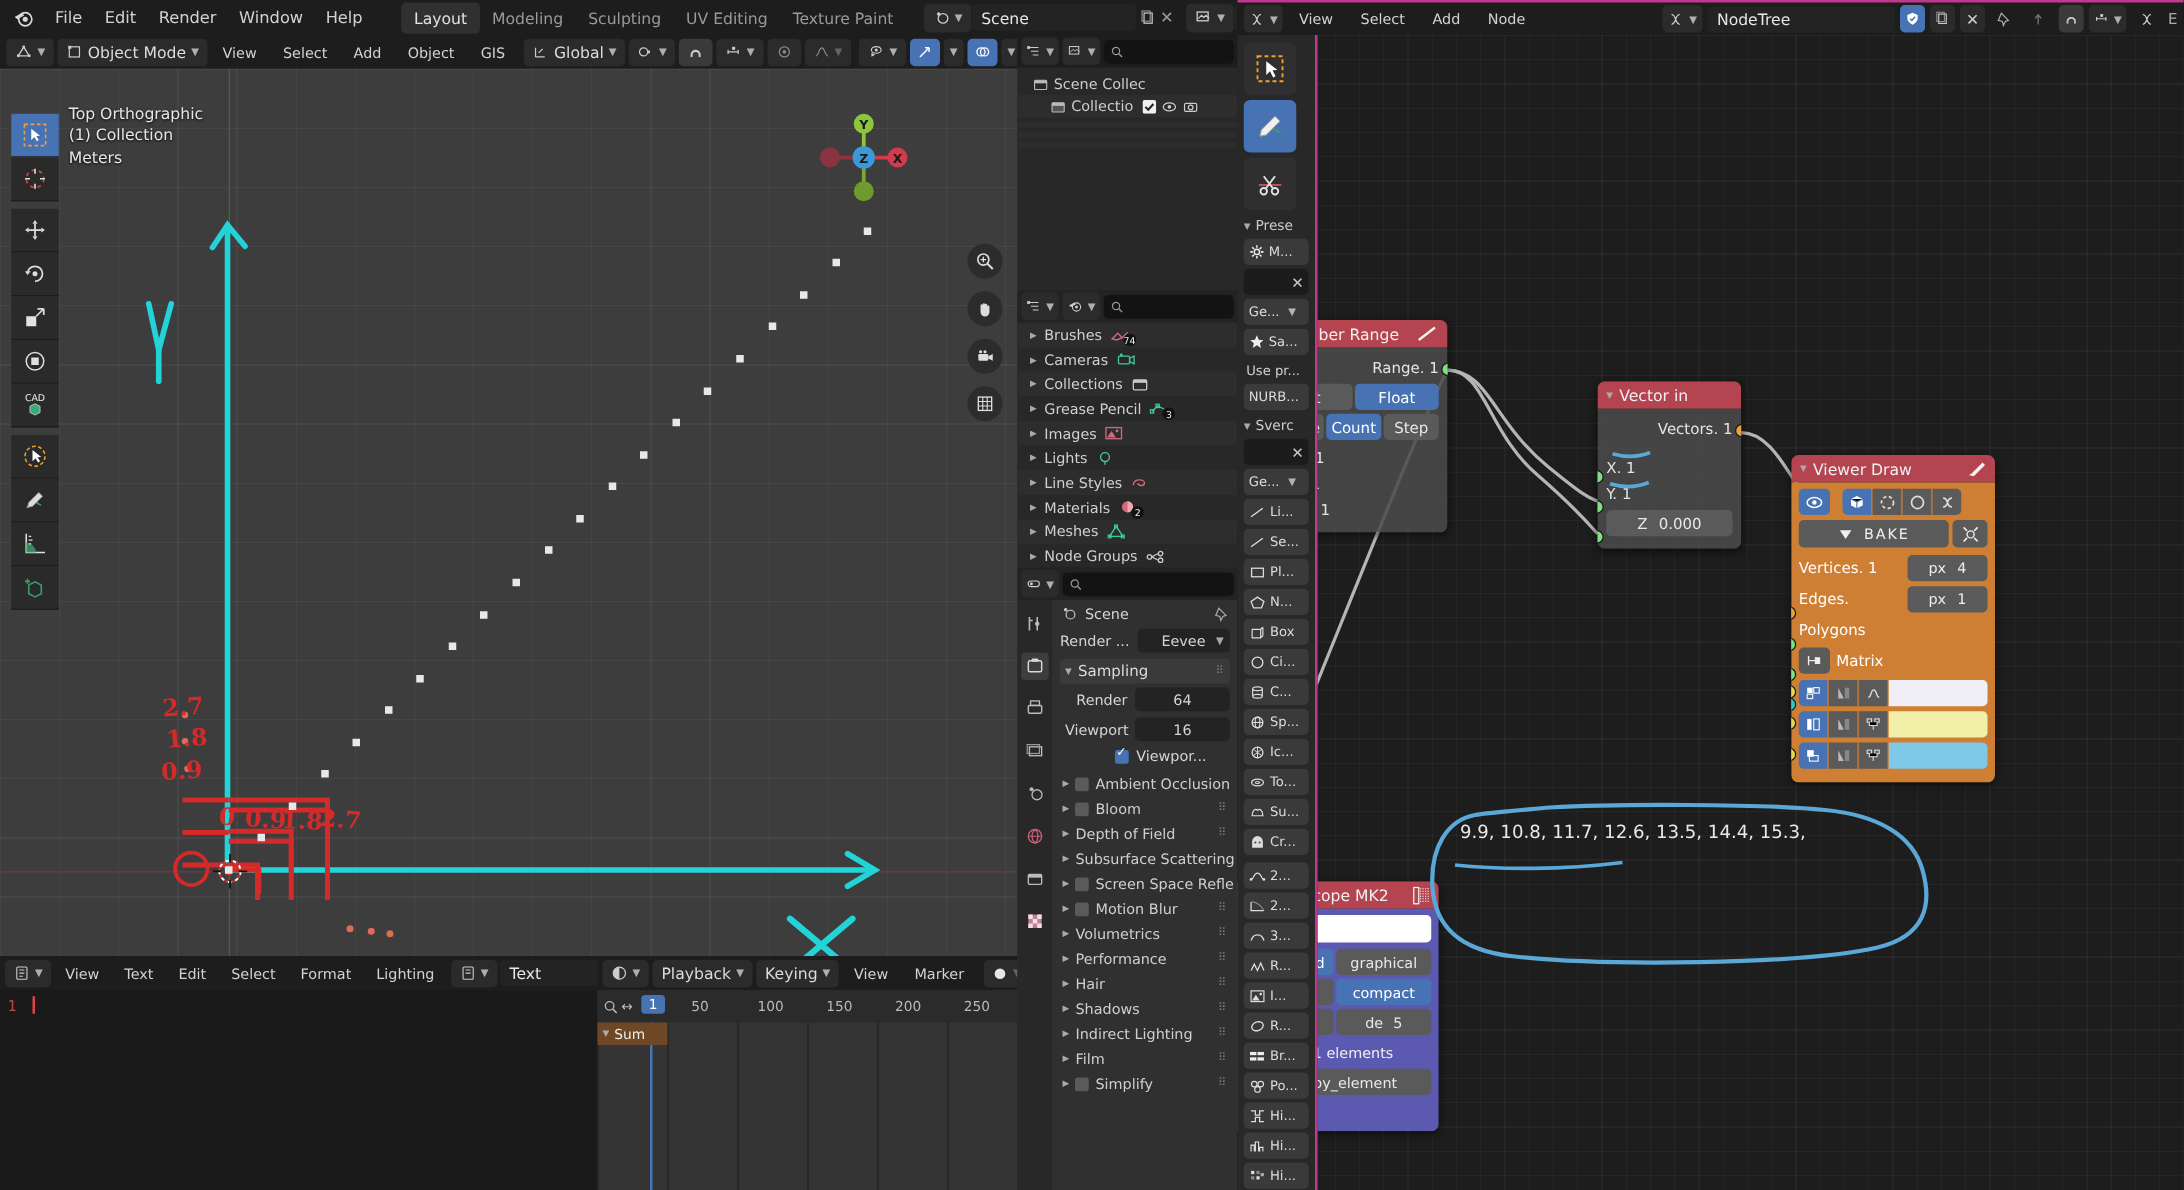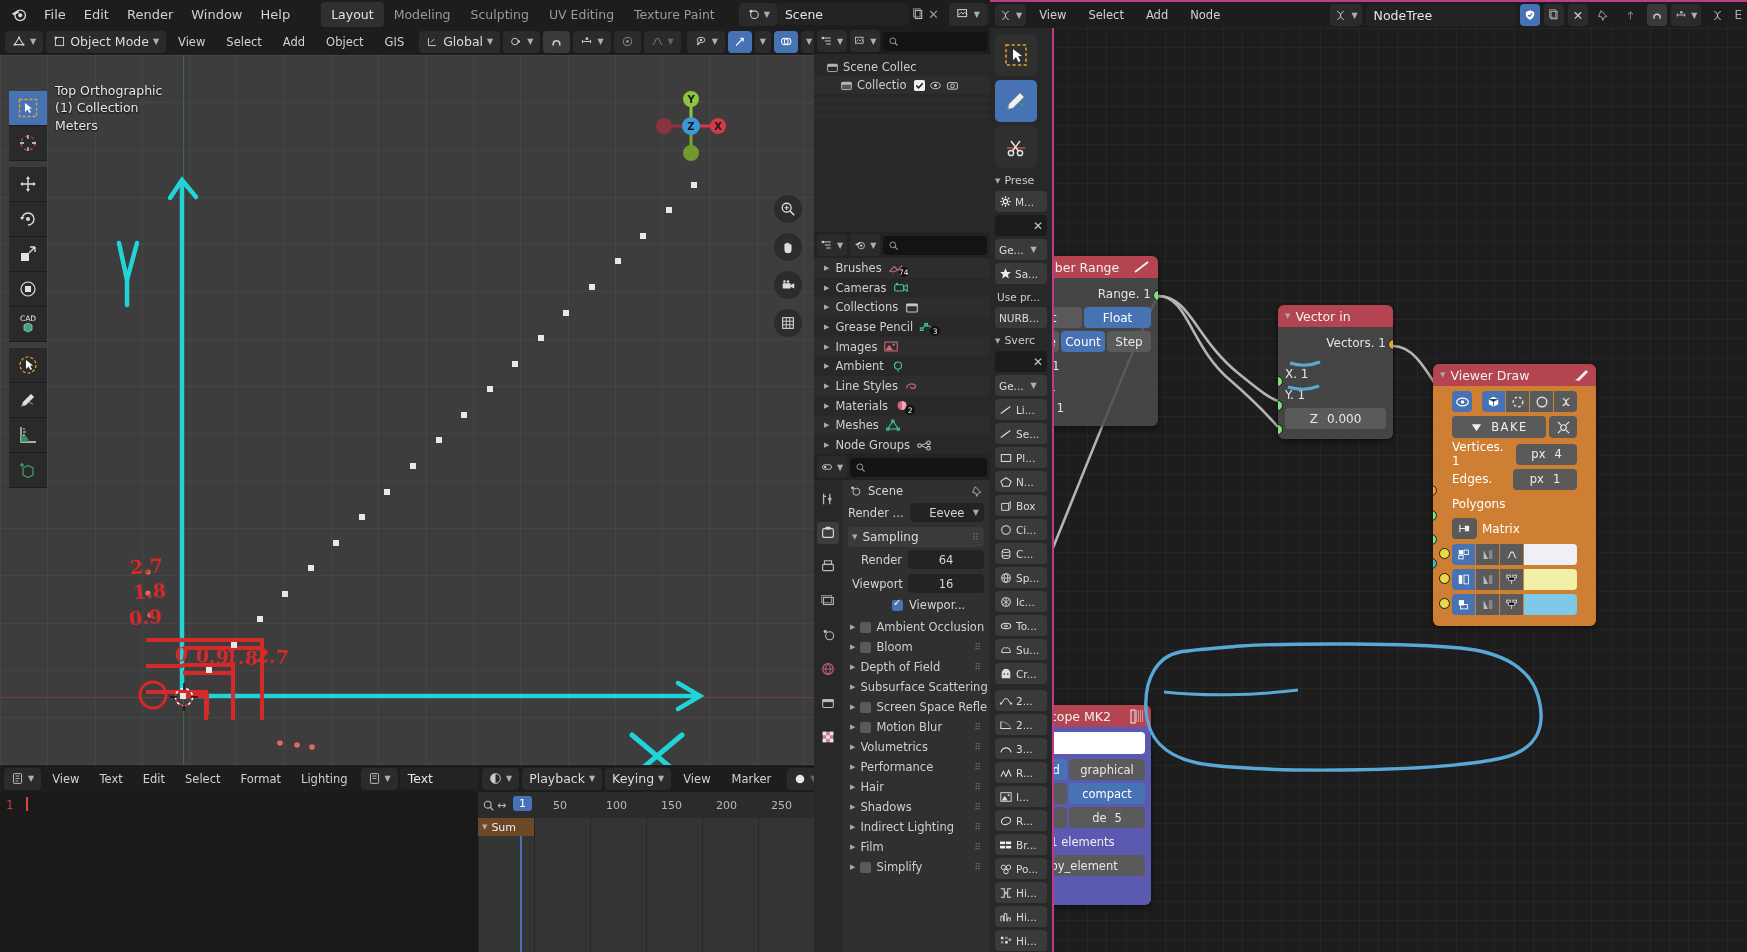--- a/index.html
+++ b/index.html
@@ -726,21 +726,21 @@
           <span class="ico" style="position:relative">
             <svg width="16" height="13" viewBox="0 0 18 14">
               <rect x="2" y="2" width="14" height="10" fill="none" stroke="#d06a7a" stroke-width="1.2"></rect>
               <path d="M3 11 L7 5 L11 11 Z" fill="#d06a7a"></path>
               <circle cx="12" cy="5" r="1.3" fill="#d06a7a"></circle>
             </svg>
           </span>
         </div>
         <div class="o2row">
           <span class="tri">▶</span>
-          <span>Ambient</span>
+          <span>Lights</span>
           <span class="ico" style="position:relative">
             <svg width="16" height="13" viewBox="0 0 18 14">
               <circle cx="9" cy="6" r="4" fill="none" stroke="#3ec9a0" stroke-width="1.2"></circle>
               <path d="M9 10 L9 13" stroke="#3ec9a0" stroke-width="1.2"></path>
             </svg>
           </span>
         </div>
         <div class="o2row">
           <span class="tri">▶</span>
           <span>Line Styles</span>
@@ -1118,21 +1118,21 @@
       <div class="node" style="left:443px;top:336px;width:163px;">
         <div class="nhdr" style="background:#b4444f">
           <span class="tri">▼</span>
           <span>Viewer Draw</span>
           <span style="margin-left:auto" class="ico">
             <svg width="16" height="14" viewBox="0 0 16 14">
                 <path d="M2 12 L4 11 L13 2 L15 4 L6 13 Z" fill="#f2f2f2"></path>
               </svg>
           </span>
         </div>
-        <div class="nbody" style="background:#cf7f33;padding:5px 19px 8px;position:relative">
+        <div class="nbody" style="background:#cf7f33;padding:5px 6px 8px;position:relative">
           <div style="display:flex;gap:4px;align-items:center;margin-bottom:4px">
             <span style="width:25px;height:21px;background:#4772b3;border-radius:4px;display:flex;align-items:center;justify-content:center">
               <svg width="15" height="12" viewBox="0 0 16 12">
                   <ellipse cx="8" cy="6" rx="6.2" ry="4.2" fill="none" stroke="#fff" stroke-width="1.3"></ellipse>
                   <circle cx="8" cy="6" r="1.9" fill="#fff"></circle>
                 </svg>
             </span>
             <span style="display:flex;gap:1px;margin-left:6px">
               <span style="width:23px;height:21px;background:#4772b3;border-radius:4px 0 0 4px;display:flex;align-items:center;justify-content:center">
                 <svg width="15" height="15" viewBox="0 0 16 16">
@@ -1323,20 +1323,21 @@
           <div style="font-size:12px;color:#f0f0f0;padding:1px 2px">Data. 1</div>
 
         </div>
       </div>
 
       <svg class="annot" style="left:150px;top:612px;width:420px;height:135px">
         <path d="M40,12 C18,16 4,38 6,70 C8,100 26,120 70,125 C140,133 300,132 362,118 C400,109 406,84 398,56 C390,28 362,12 320,8 C270,3 150,3 100,6 C78,8 50,10 40,12 Z" stroke="#5aa8d8" stroke-width="3.4" fill="none" stroke-linecap="round"></path>
         <path d="M24,52 C60,56 110,56 158,50" stroke="#5aa8d8" stroke-width="3" fill="none"></path>
       </svg>
       <div class="arrtext" style="left:178px;top:628px;width:400px">
+        <div>9.9, 10.8, 11.7, 12.6, 13.5, 14.4, 15.3,</div>
       </div>
 
     </div>
 
     <div id="ne-side">
       <div class="sbtn">
         <svg width="24" height="24" viewBox="0 0 24 24">
             <rect x="2" y="2" width="20" height="20" fill="none" stroke="#f0a030" stroke-width="1.5" stroke-dasharray="3.2 2.4"></rect>
             <path d="M9 6 L9 17 L12 14 L14.5 19 L16.5 18 L14 13.2 L18 13 Z" fill="#fff"></path>
           </svg>

